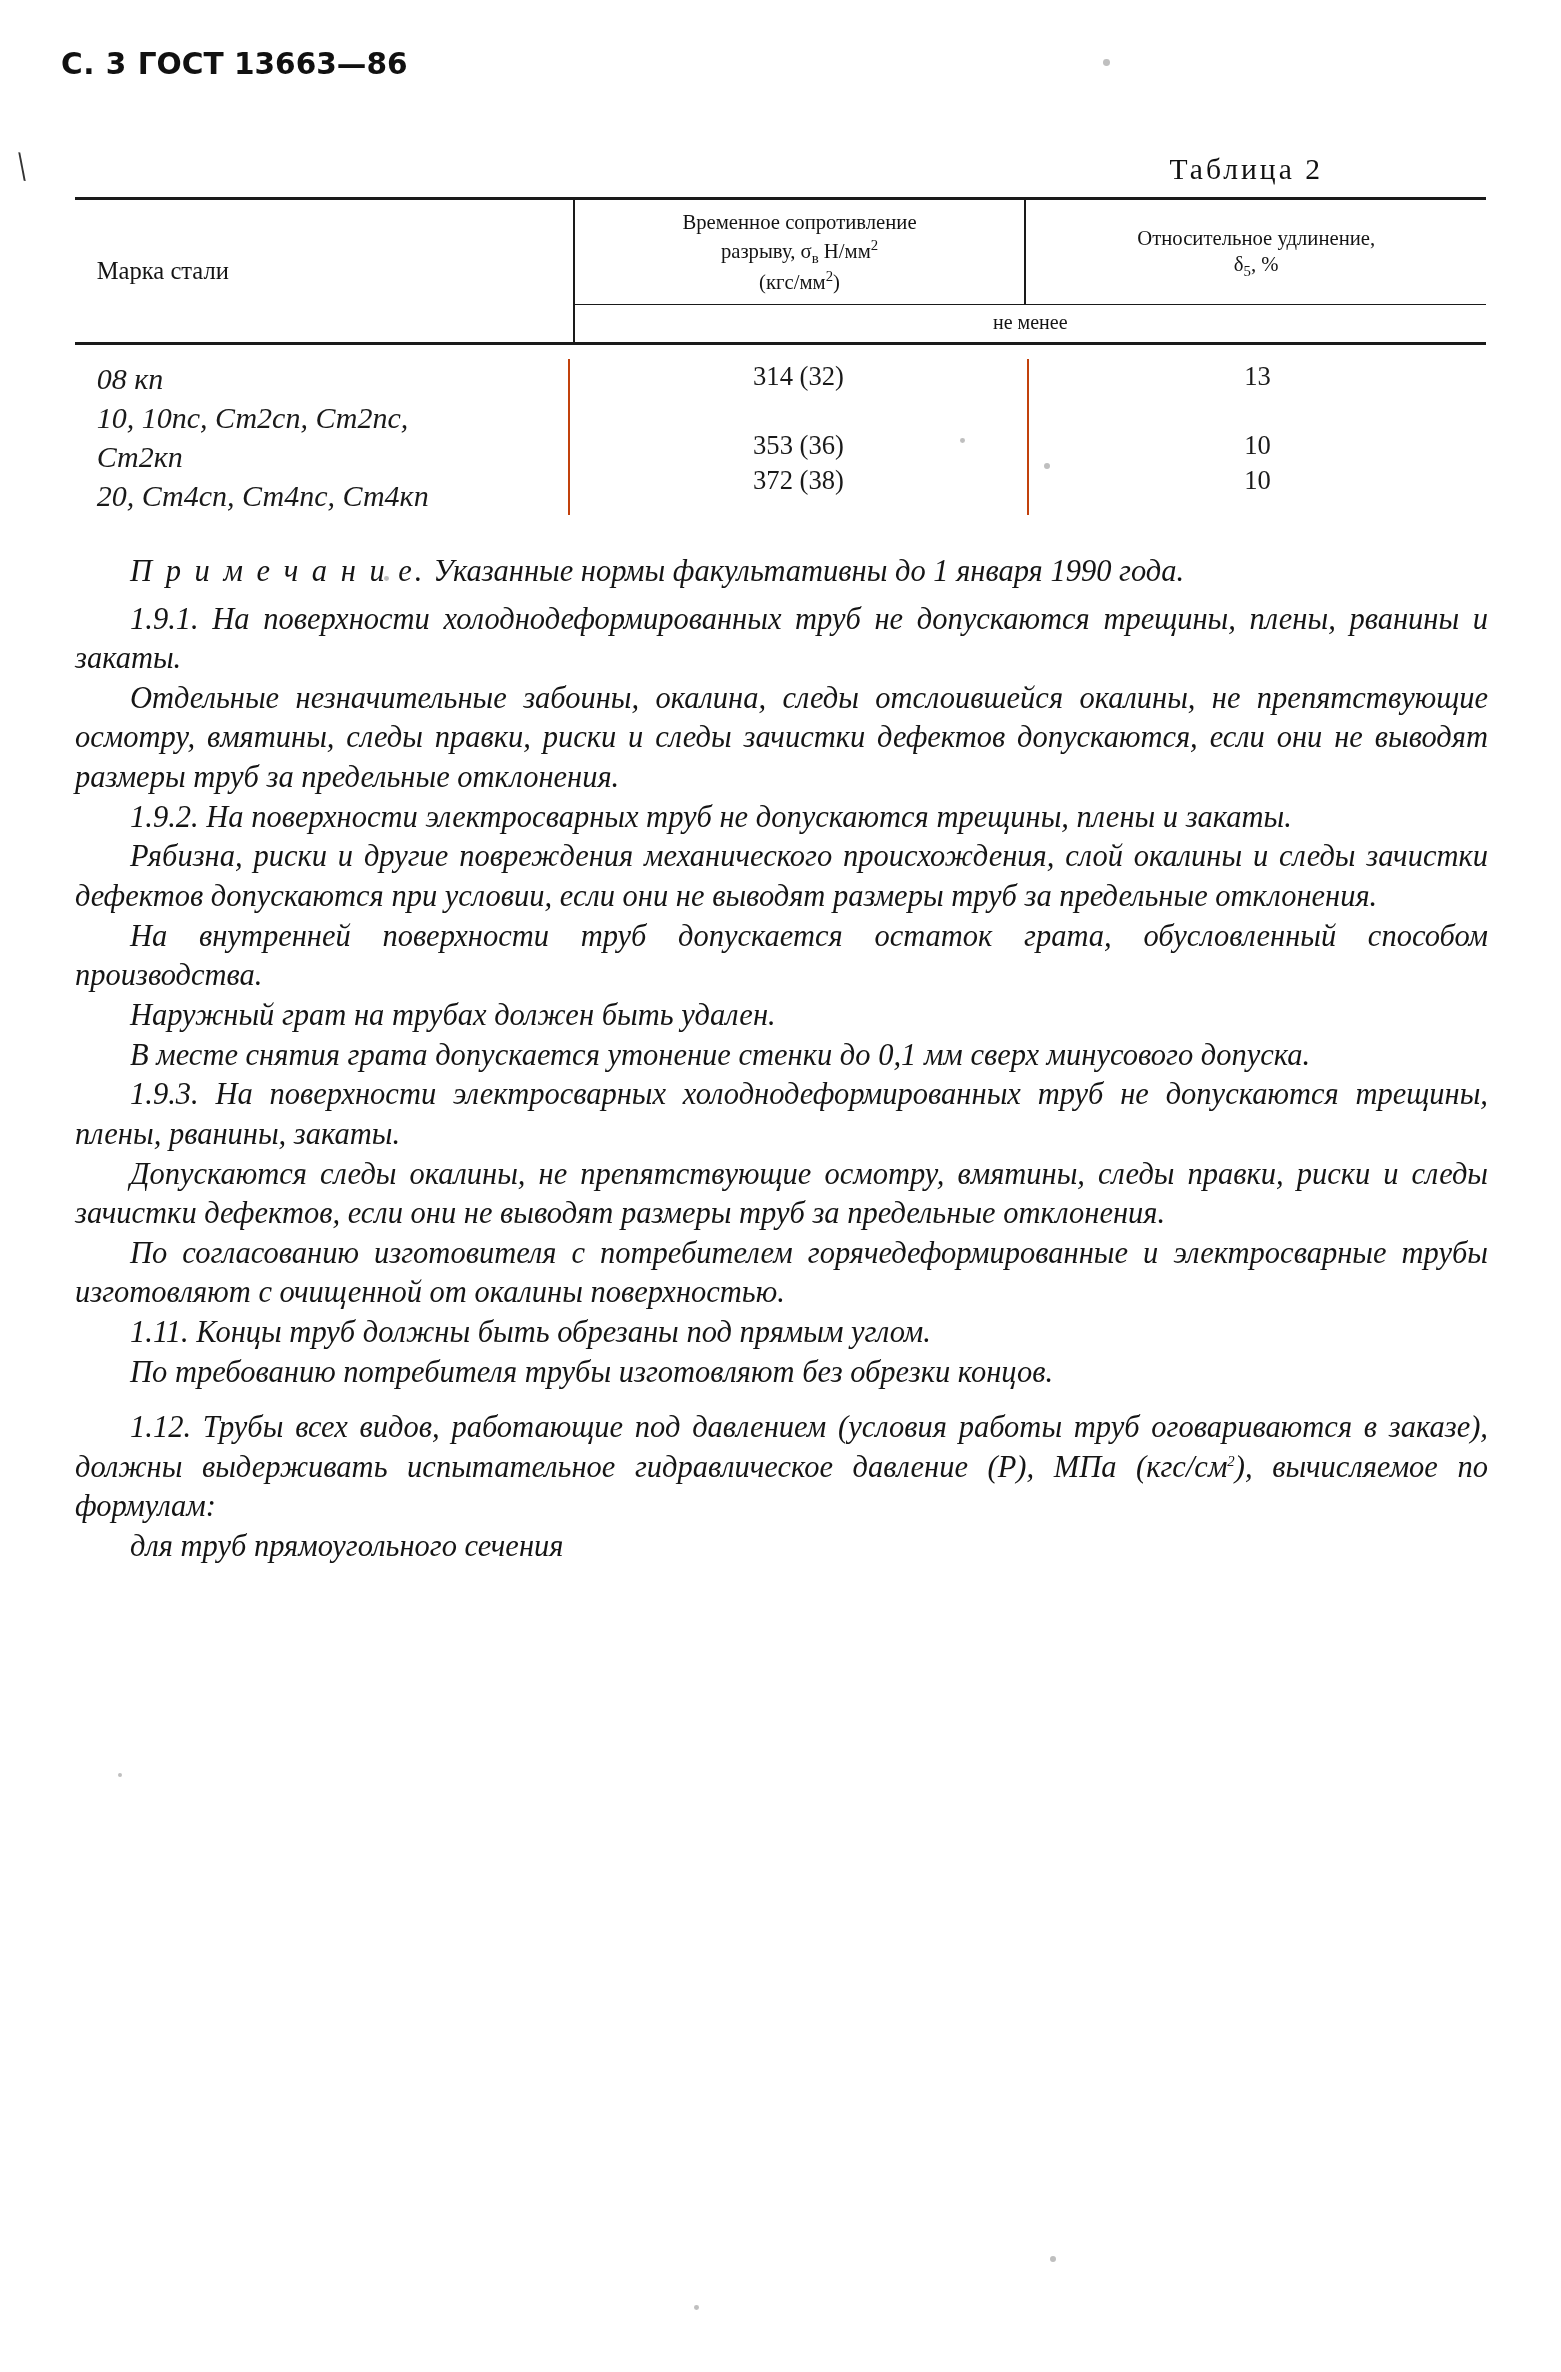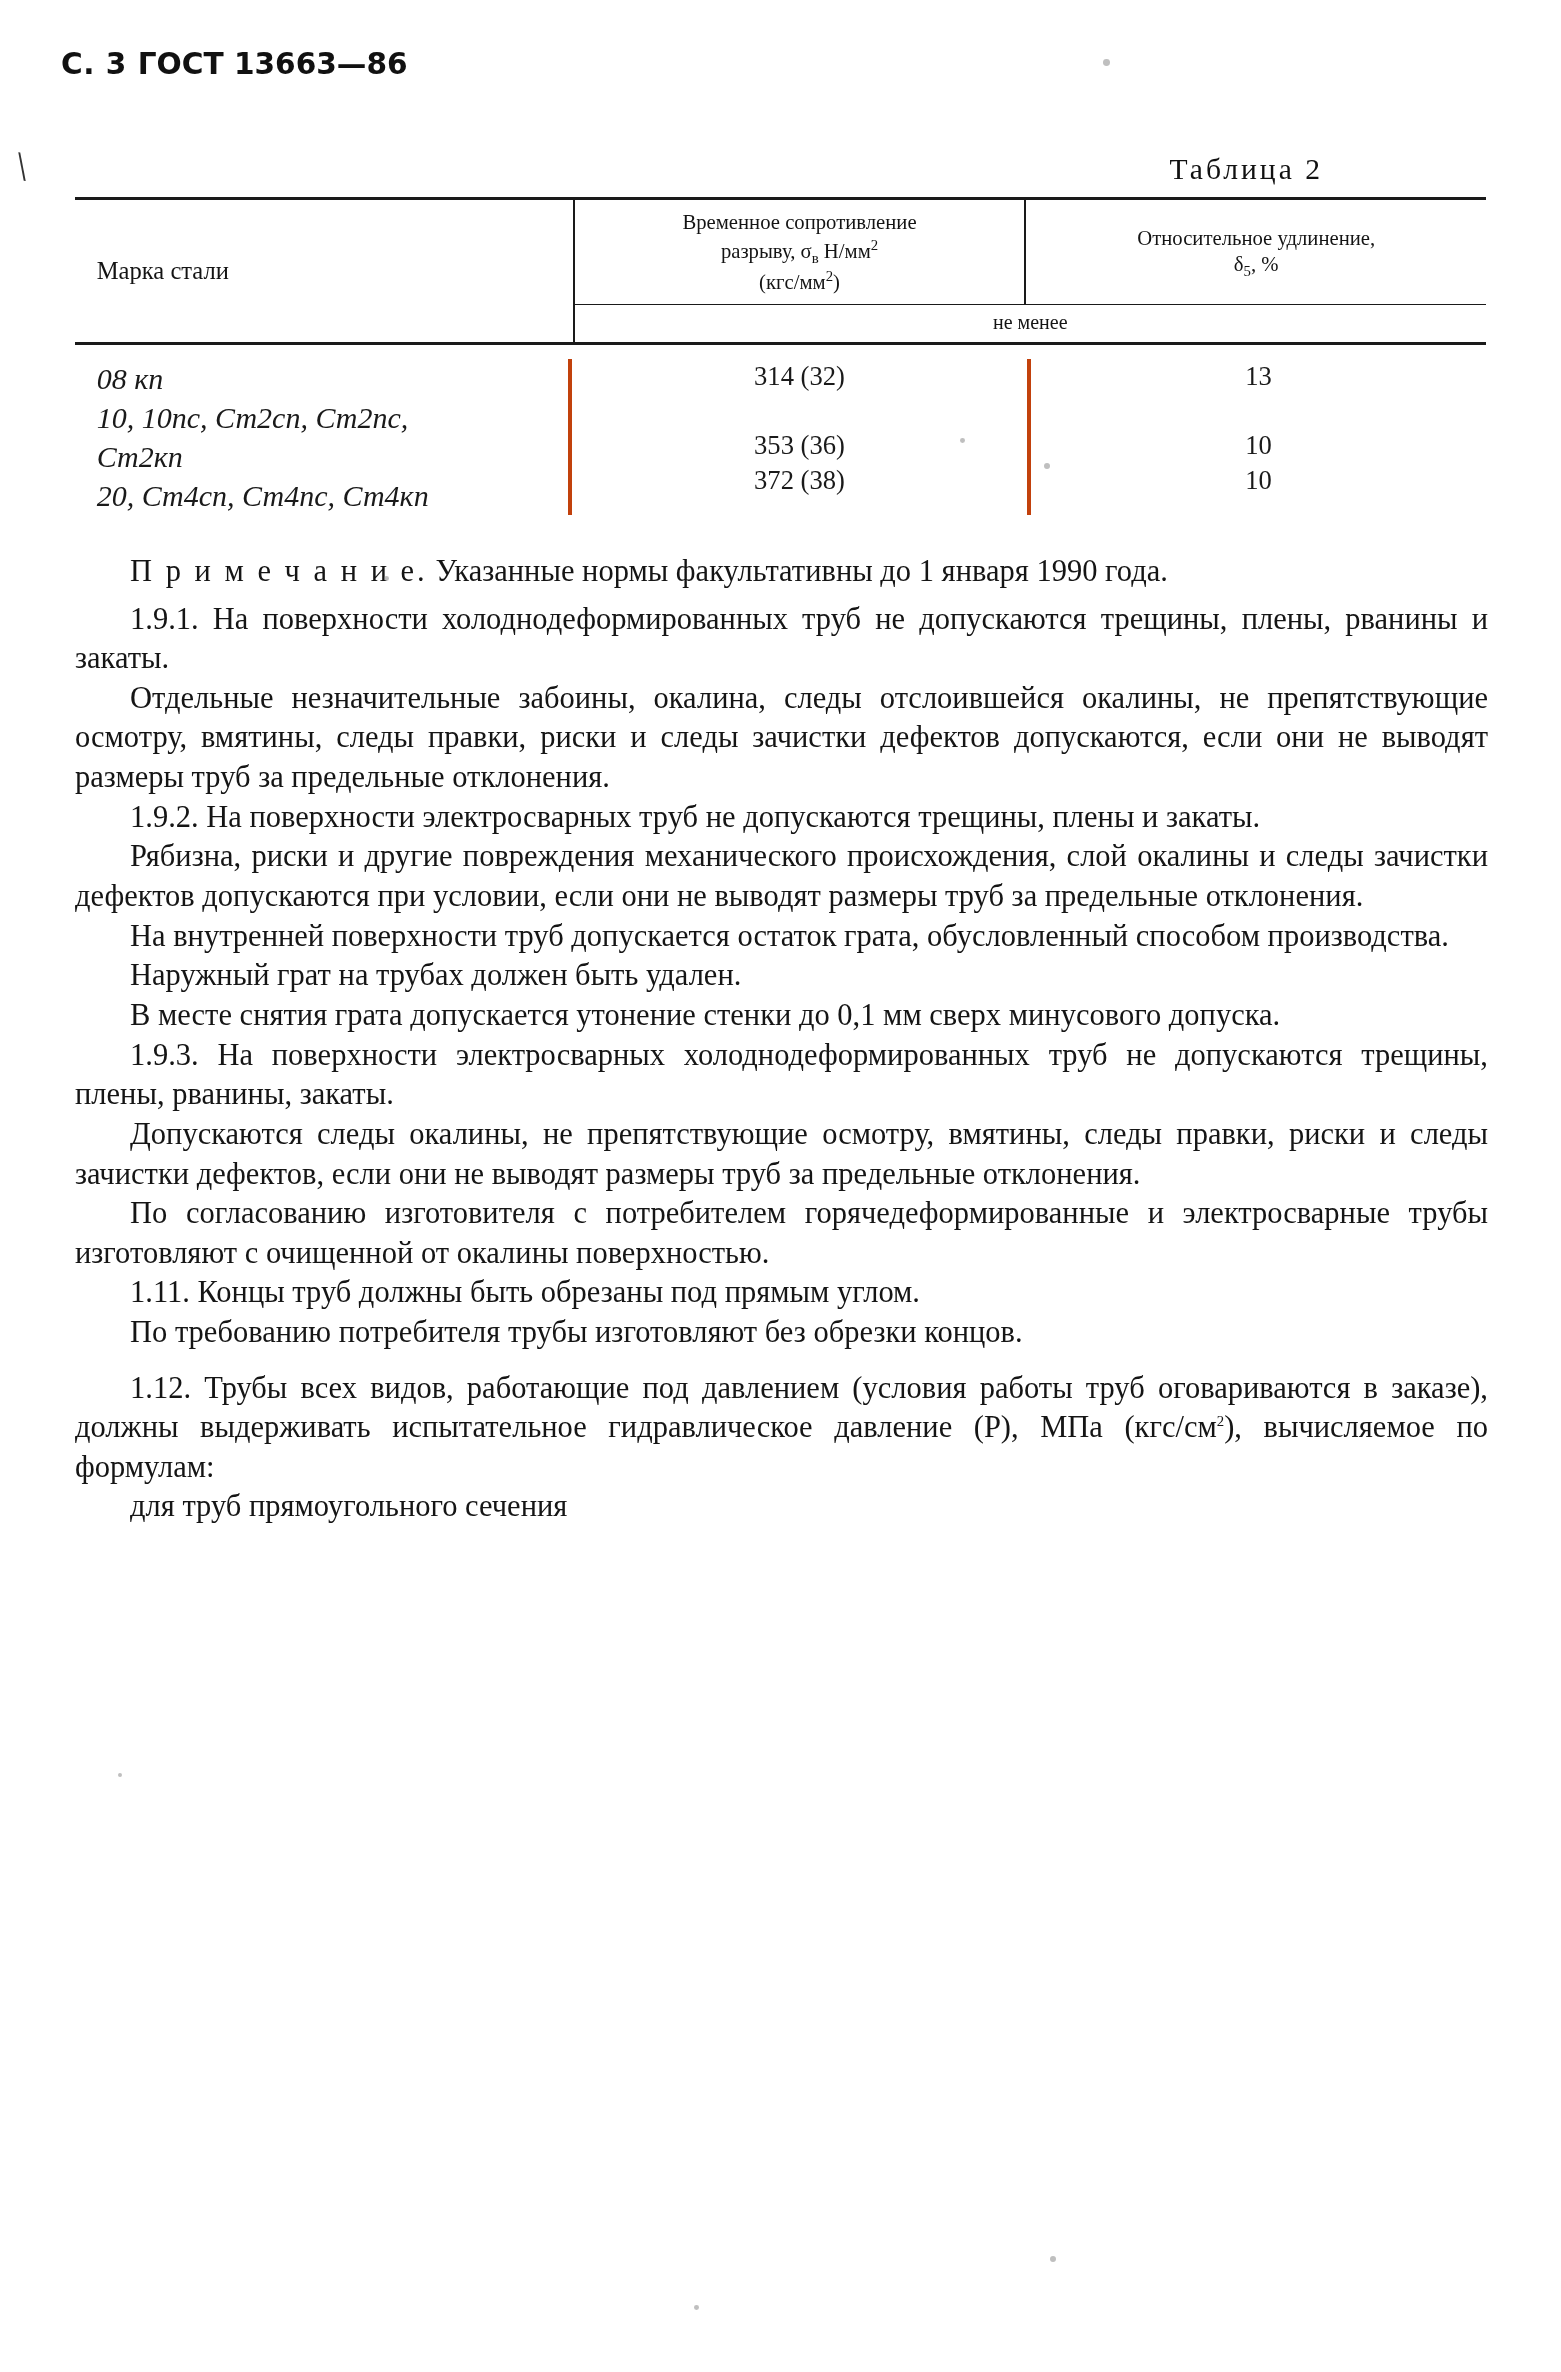--- a/index.html
+++ b/index.html
@@ -136,38 +136,39 @@
     display: grid;
     grid-template-columns: 493px 459px 459px;
     border-top: 3px solid #1a1a1a;
     padding-top: 13.8px;
     padding-bottom: 5.9px;
   }
   .body-grid > div {
     position: relative;
   }
   .body-grid .c2, .body-grid .c3 {
-    border-left: 4px solid #c2410c;
+    border-left: 2px solid #c2410c;
     font-family: Liberation Serif, serif;
   }
   .spacer-line { height: 35px; }
   
   .content {
     position: absolute;
     left: 75px;
     top: 552px;
     width: 1413px;
     font-size: 30.5px;
     line-height: 1.30;
     color: #151515;
   }
   p.para {
     margin: 0 0 0 0;
     text-align: justify;
     text-justify: inter-word;
+    font-style: italic;
   }
   p.para.indent {
     text-indent: 55px;
   }
   .note-lbl {
     letter-spacing: 3px;
   }
   .gap-sm { height: 7.9px; }
   .gap-md { height: 15.8px; }
   

